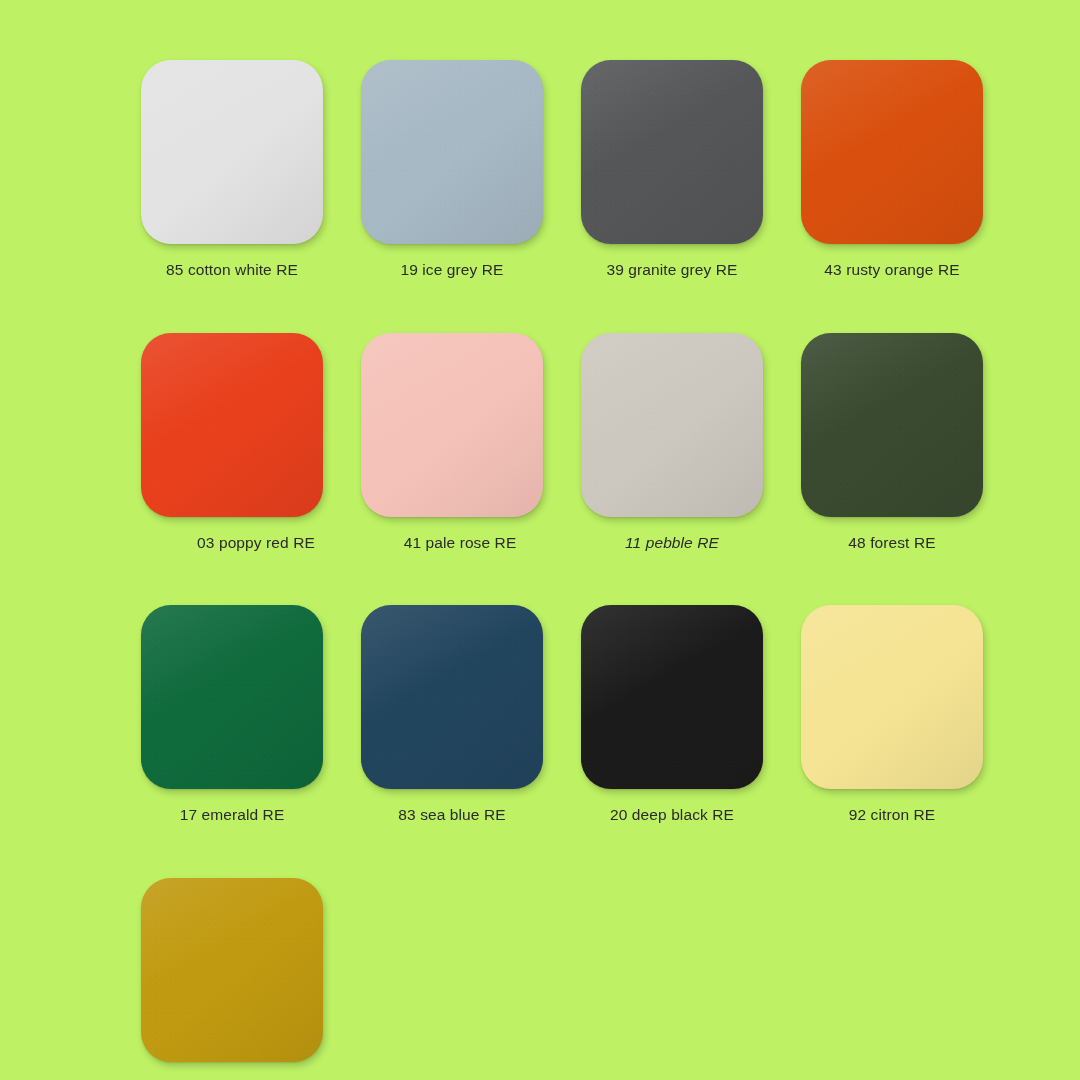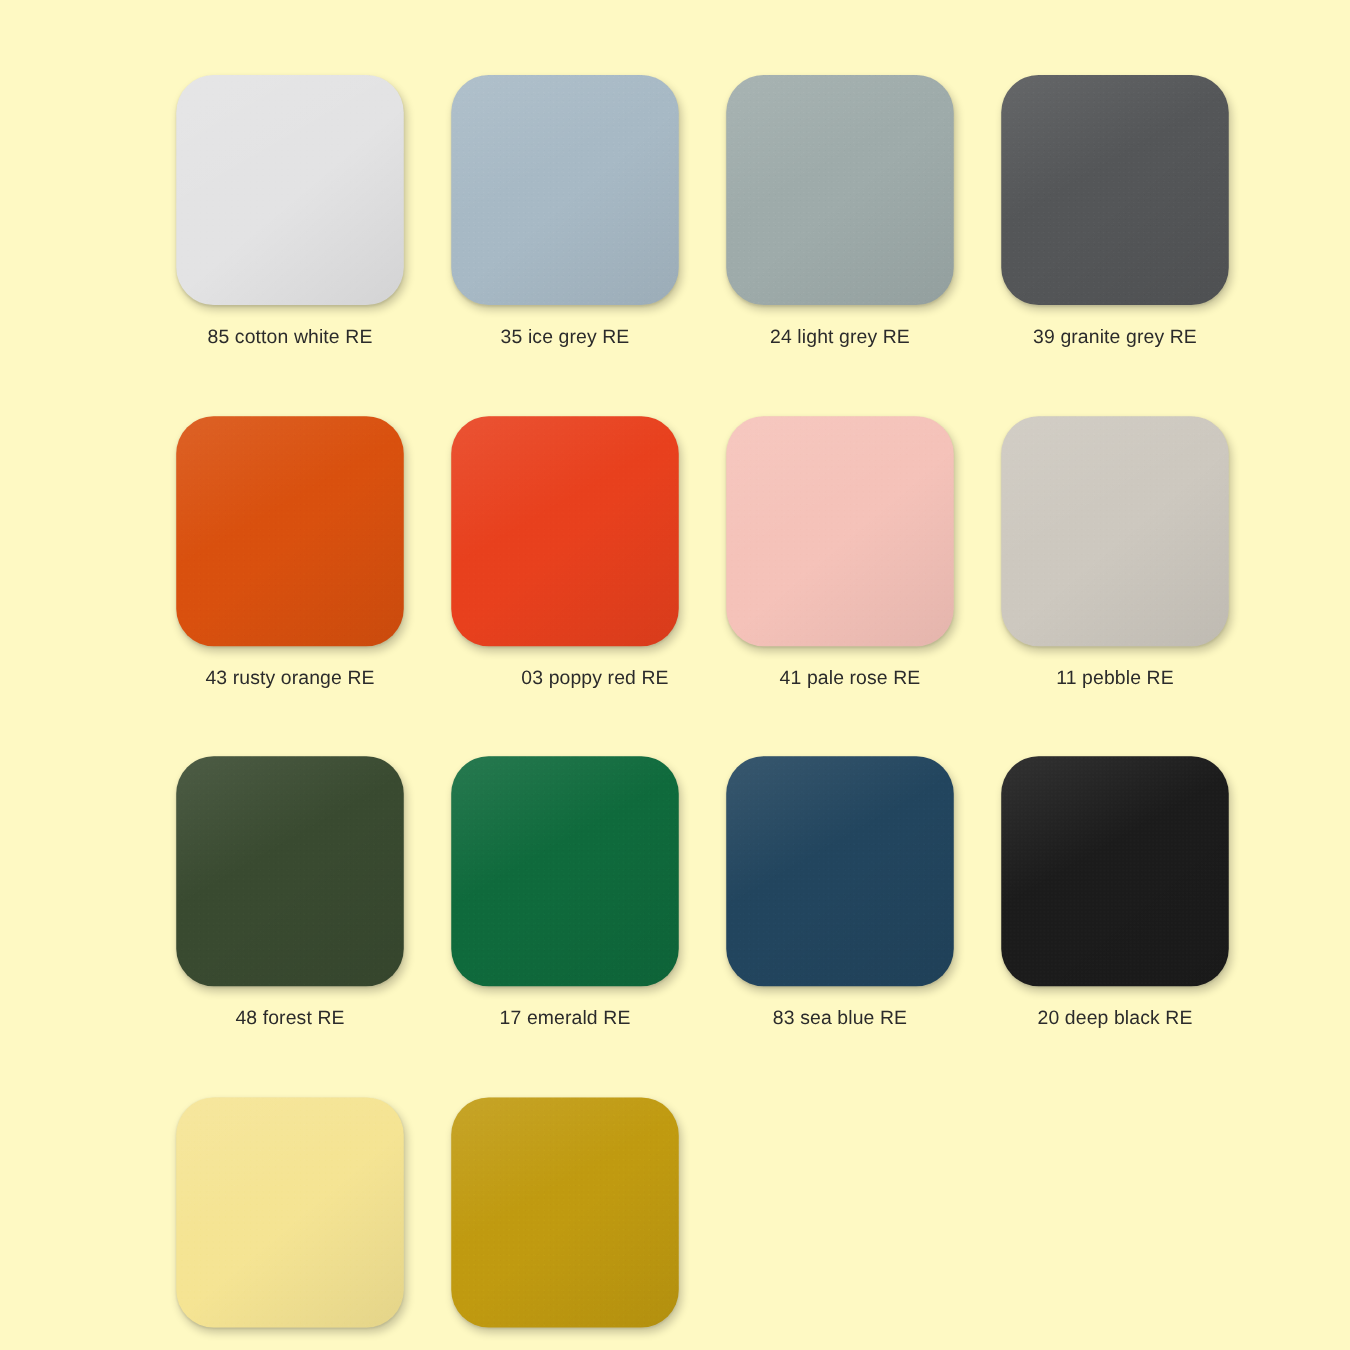--- a/index.html
+++ b/index.html
@@ -13,21 +13,21 @@
     font-family: "Liberation Sans", sans-serif;
     -webkit-font-smoothing: antialiased;
     overflow: hidden;
   }
 
   #palette-sheet {
     width: 1080px;
     height: 1080px;
     box-sizing: border-box;
     padding: 60px 0 0 0;
-    background: #fef9c3;
+    background: #bef264;
   }
 
   .swatch-grid {
     display: grid;
     grid-template-columns: repeat(4, 220px);
     justify-content: start;
     padding-left: 122px;
     row-gap: 53px;
     column-gap: 0px;
   }
@@ -97,45 +97,41 @@
 <body style="background: rgb(255, 255, 255);">
 
 <div id="palette-sheet">
   <div class="swatch-grid">
       <div class="swatch-cell">
         <div class="swatch-chip" style="background-color: rgb(227, 227, 228);"></div>
         <div class="swatch-label" style="color: rgb(43, 43, 43);">85 cotton white RE</div>
       </div>
       <div class="swatch-cell">
         <div class="swatch-chip" style="background-color: rgb(167, 185, 197);"></div>
-        <div class="swatch-label" style="color: rgb(43, 43, 43);">35 ice grey RE</div>
-      </div>
-      <div class="swatch-cell">
-        <div class="swatch-chip" style="background-color: rgb(158, 171, 170);"></div>
-        <div class="swatch-label" style="color: rgb(43, 43, 43);">24 light grey RE</div>
+        <div class="swatch-label" style="color: rgb(43, 43, 43);">19 ice grey RE</div>
       </div>
       <div class="swatch-cell">
         <div class="swatch-chip" style="background-color: rgb(84, 86, 88);"></div>
         <div class="swatch-label" style="color: rgb(43, 43, 43);">39 granite grey RE</div>
       </div>
       <div class="swatch-cell">
         <div class="swatch-chip" style="background-color: rgb(217, 80, 14);"></div>
         <div class="swatch-label" style="color: rgb(43, 43, 43);">43 rusty orange RE</div>
       </div>
       <div class="swatch-cell">
         <div class="swatch-chip" style="background-color: rgb(232, 64, 29);"></div>
         <div class="swatch-label" style="color: rgb(43, 43, 43); margin-left: 48px;">03 poppy red RE</div>
       </div>
       <div class="swatch-cell">
         <div class="swatch-chip" style="background-color: rgb(245, 194, 185);"></div>
         <div class="swatch-label" style="color: rgb(43, 43, 43); margin-left: 16px;">41 pale rose RE</div>
       </div>
       <div class="swatch-cell">
         <div class="swatch-chip" style="background-color: rgb(205, 200, 191);"></div>
-        <div class="swatch-label" style="color: rgb(43, 43, 43);">11 pebble RE</div>
+        <div class="swatch-label" style="color: rgb(43, 43, 43); font-style: italic;">11 pebble RE</div>
       </div>
       <div class="swatch-cell">
         <div class="swatch-chip" style="background-color: rgb(57, 74, 48);"></div>
         <div class="swatch-label" style="color: rgb(43, 43, 43);">48 forest RE</div>
       </div>
       <div class="swatch-cell">
         <div class="swatch-chip" style="background-color: rgb(15, 106, 60);"></div>
         <div class="swatch-label" style="color: rgb(43, 43, 43);">17 emerald RE</div>
       </div>
       <div class="swatch-cell">

